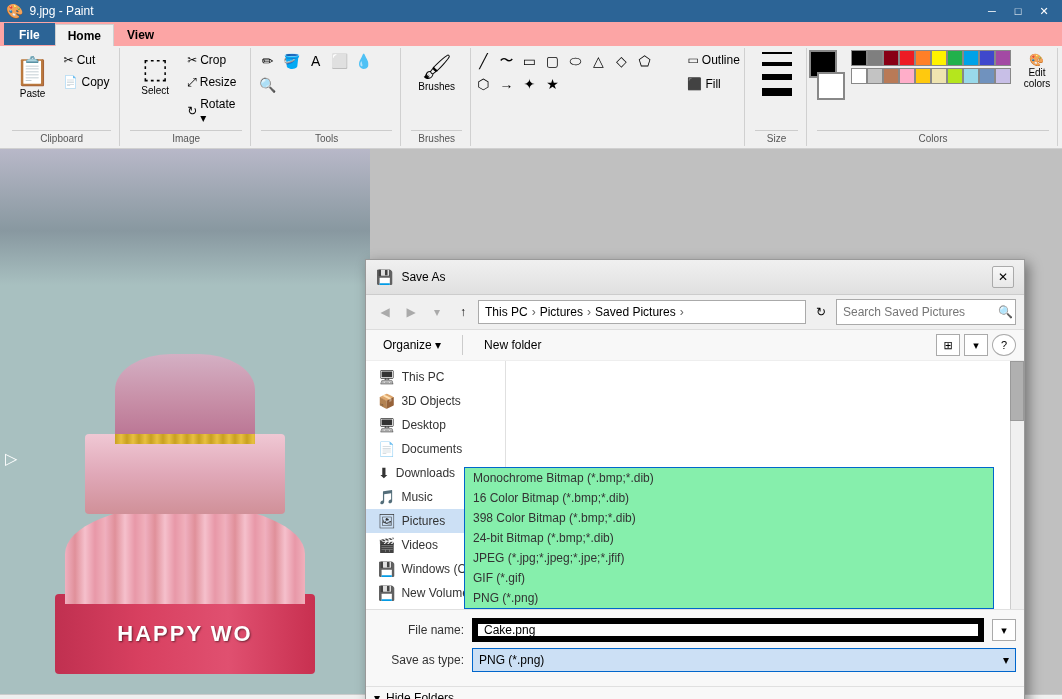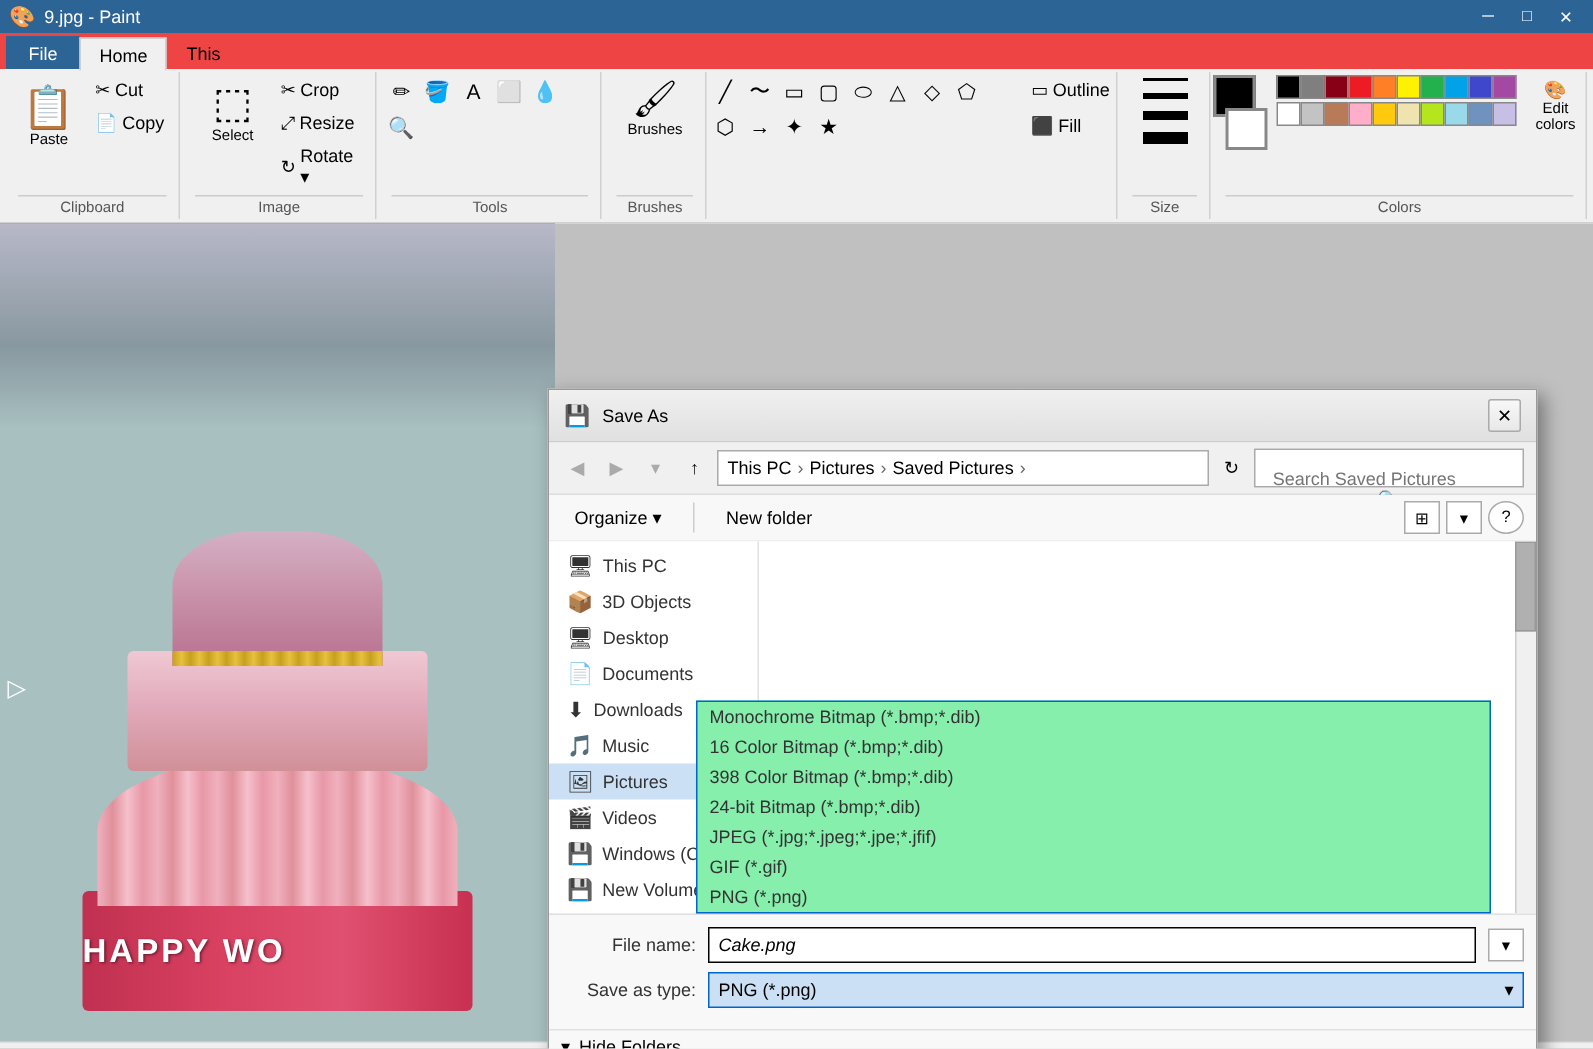--- a/index.html
+++ b/index.html
@@ -15,21 +15,21 @@
       padding: 0 6px;
       font-size: 12px;
       user-select: none;
     }
     .title-bar-title { flex: 1; display: flex; align-items: center; gap: 6px; }
     .title-bar-controls { display: flex; gap: 2px; }
     .title-bar-btn { width: 24px; height: 18px; background: transparent; border: none; color: white; cursor: pointer; display: flex; align-items: center; justify-content: center; font-size: 11px; }
 
     
     .ribbon { background: #f0f0f0; border-bottom: 1px solid #d0d0d0; }
-    .ribbon-tabs { display: flex; background: #ef4444; height: 24px; align-items: flex-end; padding-left: 4px; }
+    .ribbon-tabs { display: flex; background: #fca5a5; height: 24px; align-items: center; padding-left: 4px; font-weight: bold; }
     .ribbon-tab { padding: 3px 12px; border: 1px solid transparent; border-bottom: none; font-size: 12px; cursor: pointer; height: 22px; display: flex; align-items: center; }
     .ribbon-tab.active { background: #f0f0f0; border-color: #d0d0d0; color: #000; position: relative; top: 1px; }
     .ribbon-tab.file { background: #2c6496; color: white; padding: 3px 14px; }
 
     .ribbon-content { display: flex; align-items: stretch; padding: 2px 4px; gap: 2px; min-height: 80px; }
     .ribbon-group { display: flex; flex-direction: column; align-items: center; border-right: 1px solid #d0d0d0; padding: 2px 8px; min-width: 60px; }
     .ribbon-group-content { display: flex; flex: 1; align-items: flex-start; gap: 2px; }
     .ribbon-group-label { font-size: 10px; color: #555; margin-top: 2px; padding-top: 2px; border-top: 1px solid #ccc; width: 100%; text-align: center; }
 
     .ribbon-btn { display: flex; flex-direction: column; align-items: center; padding: 2px 4px; cursor: pointer; border: 1px solid transparent; border-radius: 2px; min-width: 32px; }
@@ -98,21 +98,20 @@
     .search-bar {
       width: 180px;
       height: 24px;
       border: 1px solid #aaa;
       display: flex;
       align-items: center;
       padding: 12px 6px;
       background: white;
       color: #999;
       font-size: 12px;
-      flex-direction: column;
     }
     .search-input { border: none; outline: none; flex: 1; font-size: 12px; color: #999; background: transparent; }
 
     
     .dialog-toolbar {
       background: #f8f8f8;
       border-bottom: 1px solid #eee;
       padding: 4px 8px;
       display: flex;
       align-items: center;
@@ -192,25 +191,24 @@
     .dialog-form {
       border-top: 1px solid #e0e0e0;
       padding: 8px;
       background: #f8f8f8;
     }
     .form-row { display: flex; align-items: center; margin-bottom: 6px; gap: 8px; }
     .form-label { width: 90px; text-align: right; font-size: 12px; color: #333; }
     .form-input {
       flex: 1;
       height: 24px;
-      border: 1px solid #000000;
+      border: 6px solid #000000;
       padding: 2px 6px;
       font-size: 12px;
       background: white;
-      font-style: italic;
     }
     .form-select {
       flex: 1;
       height: 24px;
       border: 1px solid #0066cc;
       padding: 2px 6px;
       font-size: 12px;
       background: #cce0f5;
       display: flex;
       align-items: center;
@@ -280,21 +278,21 @@
     <button class="title-bar-btn">─</button>
     <button class="title-bar-btn">□</button>
     <button class="title-bar-btn close">✕</button>
   </div>
 </div>
 
 <div class="ribbon">
   <div class="ribbon-tabs">
     <div class="ribbon-tab file">File</div>
     <div class="ribbon-tab active">Home</div>
-    <div class="ribbon-tab">This</div>
+    <div class="ribbon-tab">View</div>
   </div>
   <div class="ribbon-content">
 
     <div class="ribbon-group">
       <div class="ribbon-group-content">
         <div class="paste-btn">
           <div class="icon">📋</div>
           <div class="label">Paste</div>
         </div>
         <div class="small-btns">
@@ -447,21 +445,21 @@
 
 <div style="display:flex; height: calc(699px - 22px - 112px - 20px); position: relative;">
 
   <div class="paint-area" style="width:370px; flex-shrink:0; overflow:hidden; position:relative;">
     <div style="position:absolute; top:0; left:0; right:0; bottom:0; overflow:hidden;">
 
       <div style="width:100%; height:100%; background: linear-gradient(180deg, #b8b8c8 0%, #8898a0 15%, #a8c0c0 25%); position:relative; overflow:hidden;">
 
         <div style="position:absolute; bottom:0; left:50%; transform:translateX(-50%); width:280px;">
 
-          <div style="position:absolute; bottom:20px; left:10px; right:10px; height:80px; background:linear-gradient(90deg, #c03050, #d84060, #e05070, #c83050); border-radius:4px; display:flex; align-items:center; justify-content:flex-start;">
+          <div style="position:absolute; bottom:20px; left:10px; right:10px; height:80px; background:linear-gradient(90deg, #c03050, #d84060, #e05070, #c83050); border-radius:4px; display:flex; align-items:center; justify-content:center;">
             <span style="color:white; font-size:22px; font-weight:bold; letter-spacing:2px; text-shadow:1px 1px 2px rgba(0,0,0,0.5);">HAPPY WO</span>
           </div>
 
           <div style="position:absolute; bottom:90px; left:20px; right:20px; height:100px; background: repeating-linear-gradient(90deg, #f0b0c0 0px, #e0909a 10px, #f5c0cc 20px, #e898a8 30px, #f0b0bc 40px); border-radius:50% 50% 0 0;"></div>
 
           <div style="position:absolute; bottom:180px; left:40px; right:40px; height:80px; background:linear-gradient(180deg, #f0c8d4, #e0a8b8, #d09098); border-radius:4px;"></div>
 
           <div style="position:absolute; bottom:250px; left:70px; right:70px; height:90px; background:linear-gradient(180deg, #d4b0c4, #c890a8, #b87090); border-radius:40% 40% 0 0;">
 
             <div style="position:absolute; bottom:0; left:0; right:0; height:10px; background: repeating-linear-gradient(90deg, #c8a020 0px, #e8c040 6px, #c8a020 12px);"></div>

